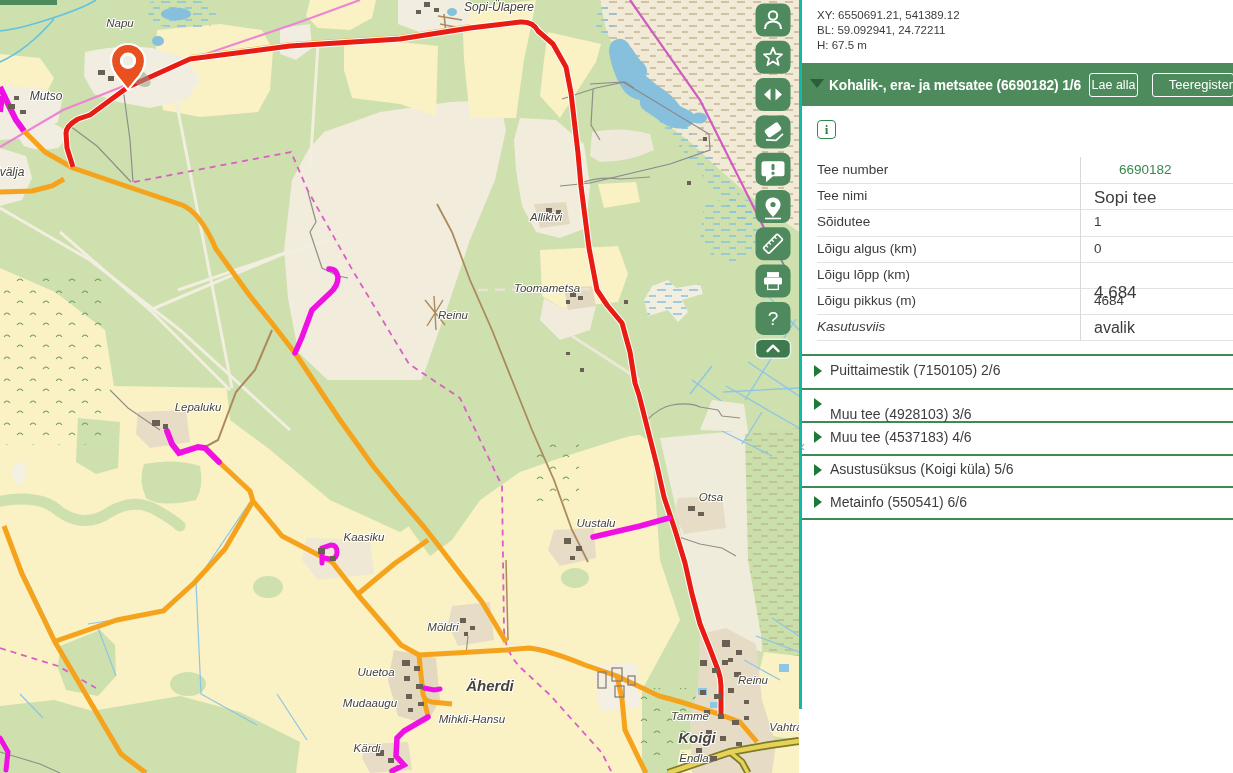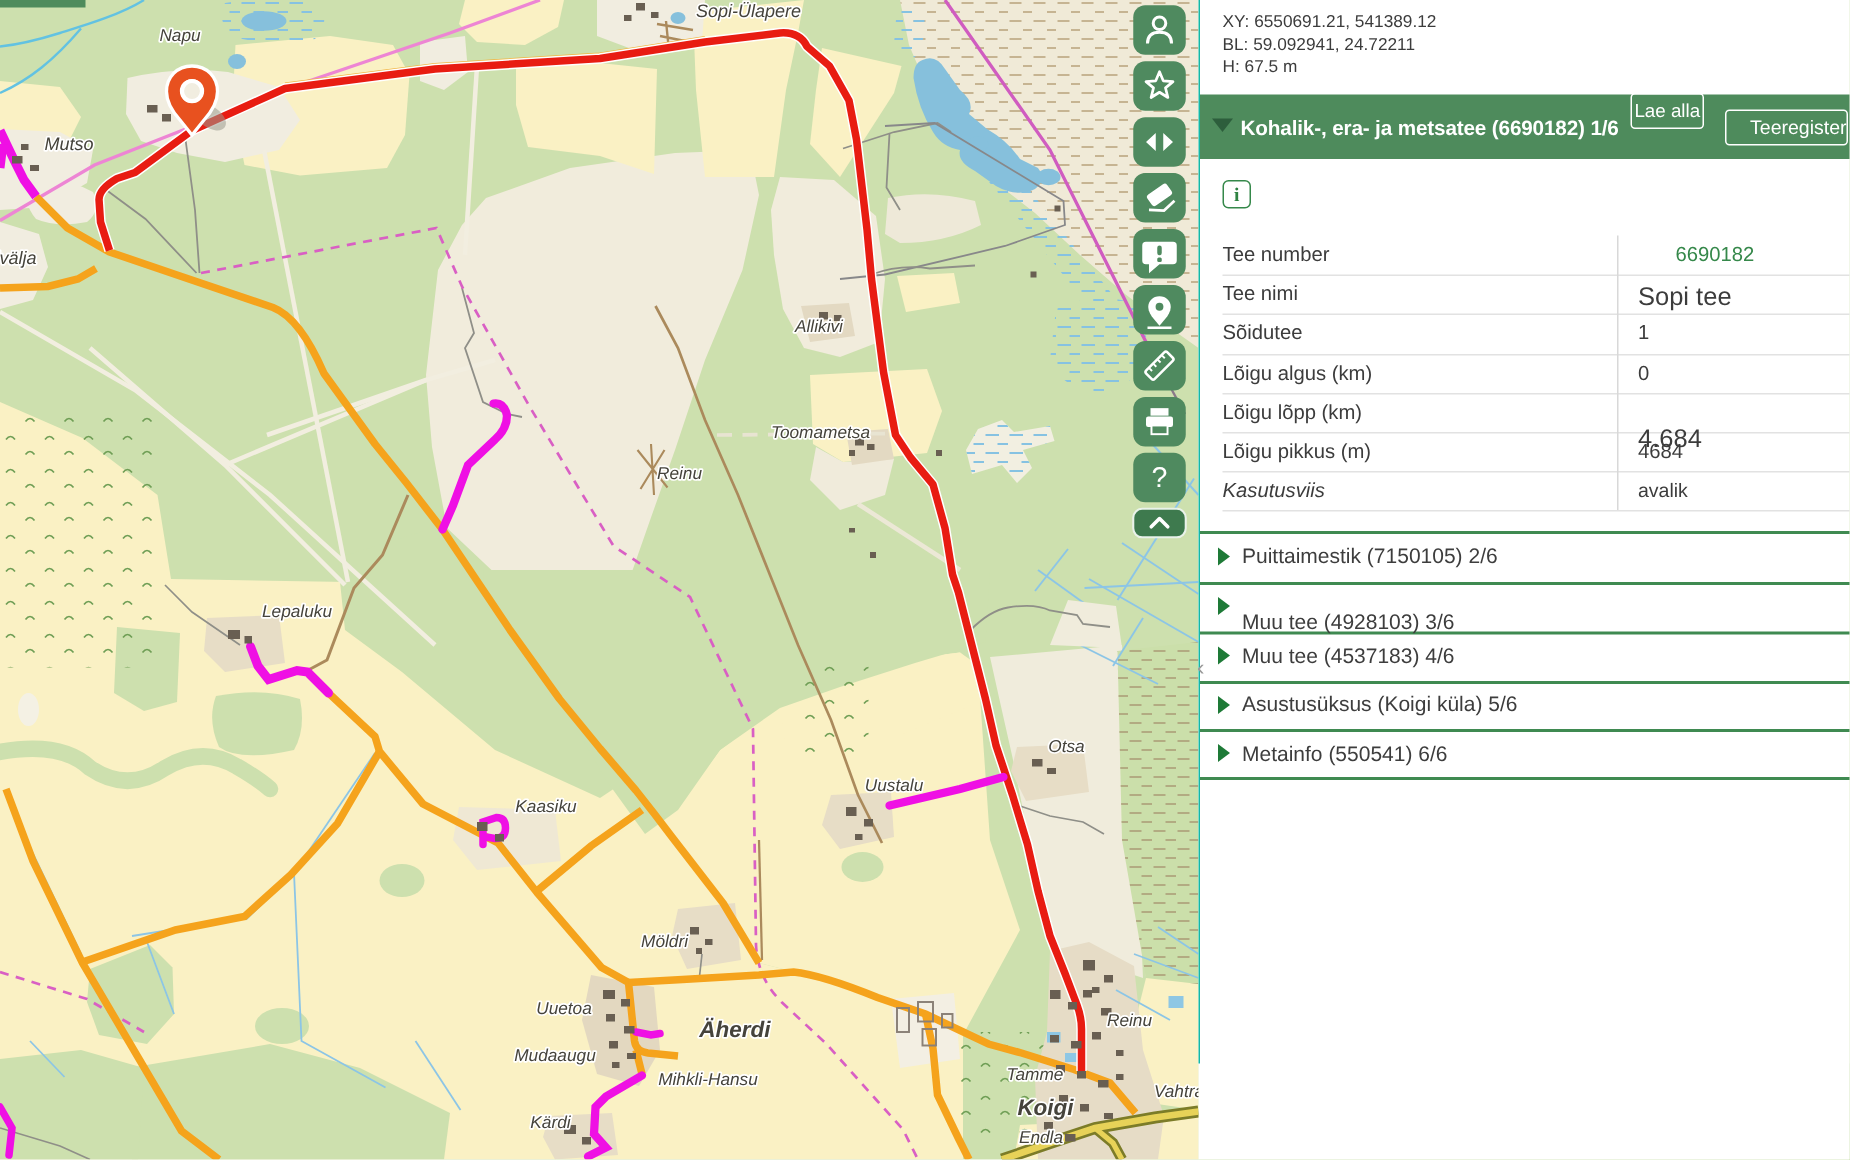--- a/index.html
+++ b/index.html
@@ -1,18 +1,18 @@
 <!DOCTYPE html>
 <html><head>
 <meta charset="utf-8">
 <style>
 html,body{margin:0;padding:0;width:1233px;height:773px;overflow:hidden;font-family:"Liberation Sans",sans-serif;}
 #stage{position:relative;width:1233px;height:773px;background:#fff;}
 #map{position:absolute;left:0;top:0;}
-#panel{position:absolute;left:799px;top:0;width:434px;height:709px;background:#fff;border-left:1px solid #14b8a6;box-sizing:border-box;}
+#panel{position:absolute;left:799px;top:0;width:434px;height:709px;background:#fff;border-left:3px solid #14b8a6;box-sizing:border-box;}
 .abs{position:absolute;}
 </style>
 </head>
 <body>
 <div id="stage">
 
 <svg id="map" width="799" height="773" viewBox="0 0 799 773" xmlns="http://www.w3.org/2000/svg">
 <defs>
 <pattern id="bogp" width="16" height="12" patternUnits="userSpaceOnUse">
 <path d="M1,2 h8 M10,8 h8" stroke="#c6b492" stroke-width="1.4" fill="none"></path>
@@ -529,21 +529,21 @@
 <div id="panel">
 
 <div class="abs" style="left:15px;top:8px;font-size:11.5px;line-height:15px;color:#3c3c3c;">XY: 6550691.21, 541389.12<br>BL: 59.092941, 24.72211<br>H: 67.5 m</div>
 
 <div class="abs" style="left:0;top:63px;width:434px;height:43px;background:#4e8b5c;"></div>
 
 <div class="abs" style="left:8px;top:79px;width:0;height:0;border-left:7px solid transparent;border-right:7px solid transparent;border-top:9px solid #2d5e3c;"></div>
 
 <div class="abs" style="left:27px;top:78px;font-size:13.8px;font-weight:bold;color:#fff;letter-spacing:-0.1px;">Kohalik-, era- ja metsatee (6690182) 1/6</div>
 
-<div class="abs" style="left:287px;top:62px;width:47px;height:22px;border:1.5px solid #fff;border-radius:3px;color:#fff;font-size:12.5px;text-align:center;line-height:22px;">Lae alla</div>
+<div class="abs" style="left:287px;top:73px;width:47px;height:22px;border:1.5px solid #fff;border-radius:3px;color:#fff;font-size:12.5px;text-align:center;line-height:22px;">Lae alla</div>
 
 <div class="abs" style="left:350px;top:73px;width:80px;height:22px;border:1.5px solid #fff;border-radius:3px;color:#fff;font-size:13px;text-align:right;line-height:22px;">Teeregister</div>
 
 <div class="abs" style="left:15px;top:120px;width:17px;height:17px;border:1.5px solid #35884a;border-radius:4px;color:#2e8342;font-size:13px;font-weight:bold;text-align:center;line-height:17px;font-family:'Liberation Serif',serif;">i</div>
 
 
 <div class="abs" style="left:15px;top:157px;width:419px;">
         <div style="position:absolute;left:0;top:0.0px;width:419px;height:26.2px;border-bottom:1px solid #e2e2e2;">
           <span style="position:absolute;left:0;top:5px;font-size:13.5px;color:#3c3c3c;">Tee number</span>
           <span style="position:absolute;left:277px;top:5px;font-size:13.5px;color:#35884a;margin-left:25px;">6690182</span>
@@ -563,21 +563,21 @@
         <div style="position:absolute;left:0;top:104.8px;width:419px;height:26.2px;border-bottom:1px solid #e2e2e2;">
           <span style="position:absolute;left:0;top:5px;font-size:13.5px;color:#3c3c3c;">Lõigu lõpp (km)</span>
           <span style="position:absolute;left:277px;top:5px;font-size:17px;color:#3c3c3c;margin-top:16px;">4.684</span>
         </div>
         <div style="position:absolute;left:0;top:131.0px;width:419px;height:26.2px;border-bottom:1px solid #e2e2e2;">
           <span style="position:absolute;left:0;top:5px;font-size:13.5px;color:#3c3c3c;">Lõigu pikkus (m)</span>
           <span style="position:absolute;left:277px;top:5px;font-size:13.5px;color:#3c3c3c;">4684</span>
         </div>
         <div style="position:absolute;left:0;top:157.2px;width:419px;height:26.2px;border-bottom:1px solid #e2e2e2;">
           <span style="position:absolute;left:0;top:5px;font-size:13.5px;color:#3c3c3c;font-style:italic;">Kasutusviis</span>
-          <span style="position:absolute;left:277px;top:5px;font-size:13px;color:#3c3c3c;">avalik</span>
+          <span style="position:absolute;left:277px;top:5px;font-size:16px;color:#3c3c3c;">avalik</span>
         </div>
         <div style="position:absolute;left:263px;top:0;width:1px;height:183px;background:#d8d8d8;"></div>
       </div>
 
 <div class="abs" style="left:0;top:0;width:434px;">
         <div style="position:absolute;left:0;top:354px;width:434px;height:2px;background:#3f8a51;"></div>
         <div style="position:absolute;left:0;top:387.5px;width:434px;height:2px;background:#3f8a51;"></div>
         <div style="position:absolute;left:0;top:420.5px;width:434px;height:2px;background:#3f8a51;"></div>
         <div style="position:absolute;left:0;top:453.5px;width:434px;height:2px;background:#3f8a51;"></div>
         <div style="position:absolute;left:0;top:486px;width:434px;height:2px;background:#3f8a51;"></div>

